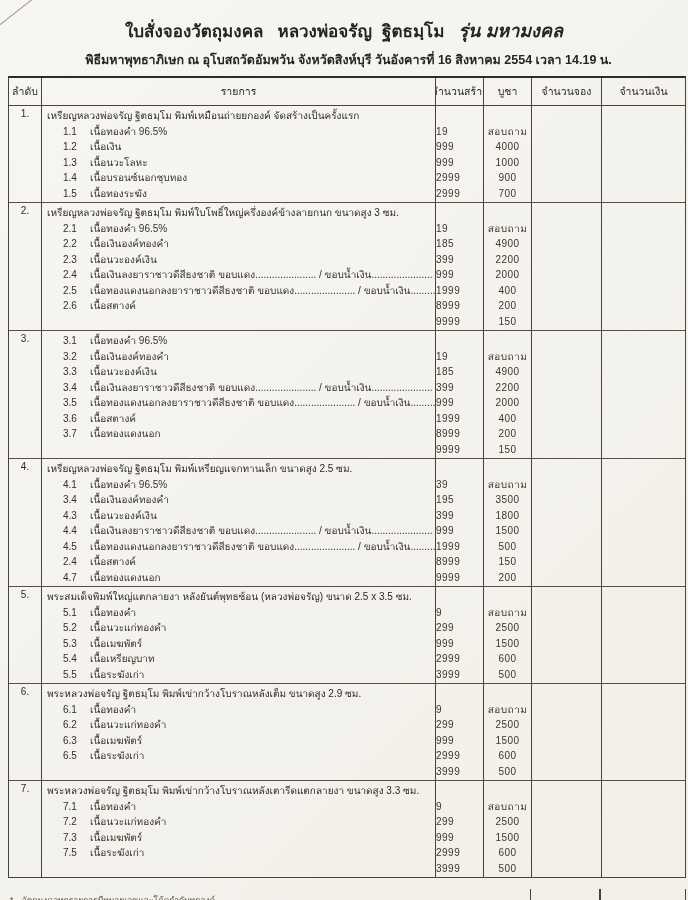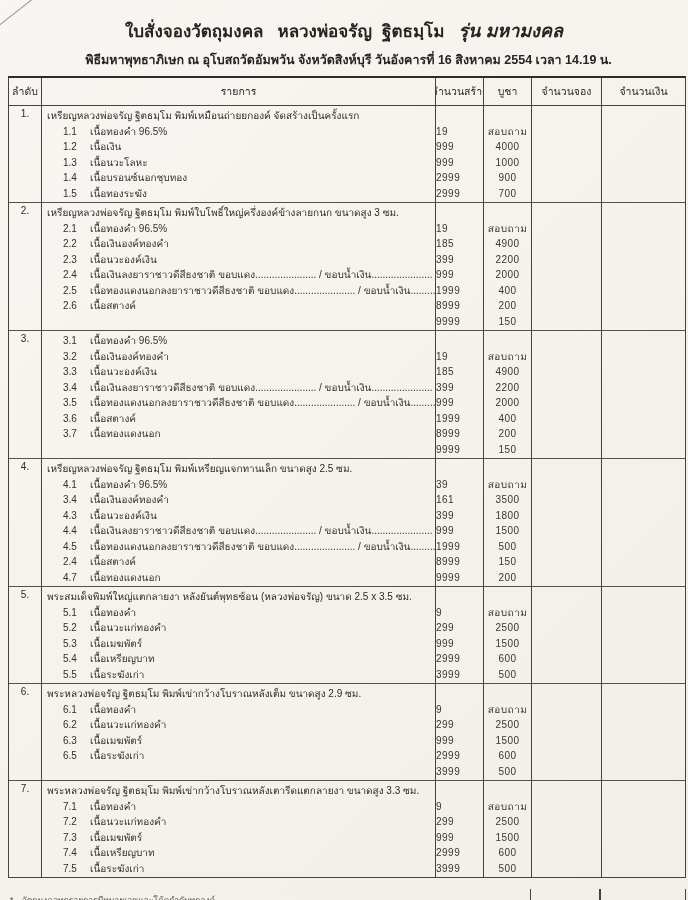--- a/index.html
+++ b/index.html
@@ -253,21 +253,21 @@
             <div class="line iline"><div class="inum">3.4</div><div class="iname">เนื้อเงินองค์ทองคำ</div></div>
             <div class="line iline"><div class="inum">4.3</div><div class="iname">เนื้อนวะองค์เงิน</div></div>
             <div class="line iline"><div class="inum">4.4</div><div class="iname">เนื้อเงินลงยาราชาวดีสีธงชาติ  ขอบแดง......................  /  ขอบน้ำเงิน......................</div></div>
             <div class="line iline"><div class="inum">4.5</div><div class="iname">เนื้อทองแดงนอกลงยาราชาวดีสีธงชาติ  ขอบแดง......................  /  ขอบน้ำเงิน......................</div></div>
             <div class="line iline"><div class="inum">2.4</div><div class="iname">เนื้อสตางค์</div></div>
             <div class="line iline"><div class="inum">4.7</div><div class="iname">เนื้อทองแดงนอก</div></div>
           </div>
           <div class="cell cmade bl">
             <div class="line"></div>
             <div class="line val">39</div>
-            <div class="line val">161</div>
+            <div class="line val">195</div>
             <div class="line val">399</div>
             <div class="line val">999</div>
             <div class="line val">1999</div>
             <div class="line val">8999</div>
             <div class="line val">9999</div>
           </div>
           <div class="cell cprice bl">
             <div class="line"></div>
             <div class="line val">สอบถาม</div>
             <div class="line val">3500</div>
@@ -383,21 +383,20 @@
             <div class="line val"></div>
           </div>
         </div>
         <div class="srow">
           <div class="cell cno">7.</div>
           <div class="cell citem bl">
             <div class="line stitle">พระหลวงพ่อจรัญ ฐิตธมฺโม พิมพ์เข่ากว้างโบราณหลังเตารีดแตกลายงา ขนาดสูง 3.3 ซม.</div>
             <div class="line iline"><div class="inum">7.1</div><div class="iname">เนื้อทองคำ</div></div>
             <div class="line iline"><div class="inum">7.2</div><div class="iname">เนื้อนวะแก่ทองคำ</div></div>
             <div class="line iline"><div class="inum">7.3</div><div class="iname">เนื้อเมฆพัตร์</div></div>
-            <div class="line iline"><div class="inum">7.4</div><div class="iname">เนื้อเหรียญบาท</div></div>
             <div class="line iline"><div class="inum">7.5</div><div class="iname">เนื้อระฆังเก่า</div></div>
           </div>
           <div class="cell cmade bl">
             <div class="line"></div>
             <div class="line val">9</div>
             <div class="line val">299</div>
             <div class="line val">999</div>
             <div class="line val">2999</div>
             <div class="line val">3999</div>
           </div>

